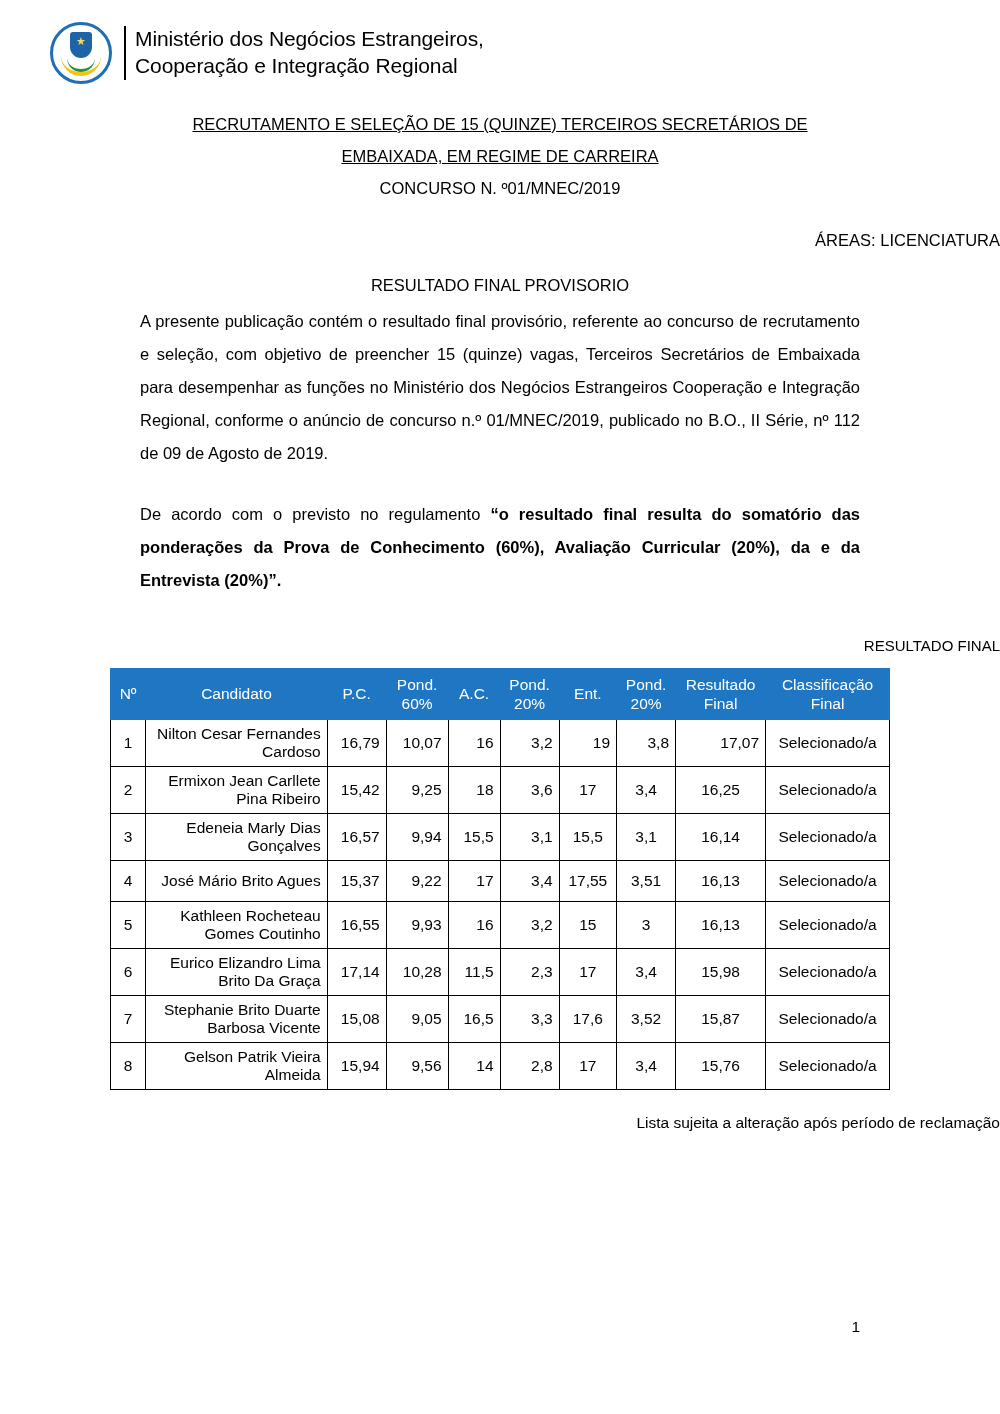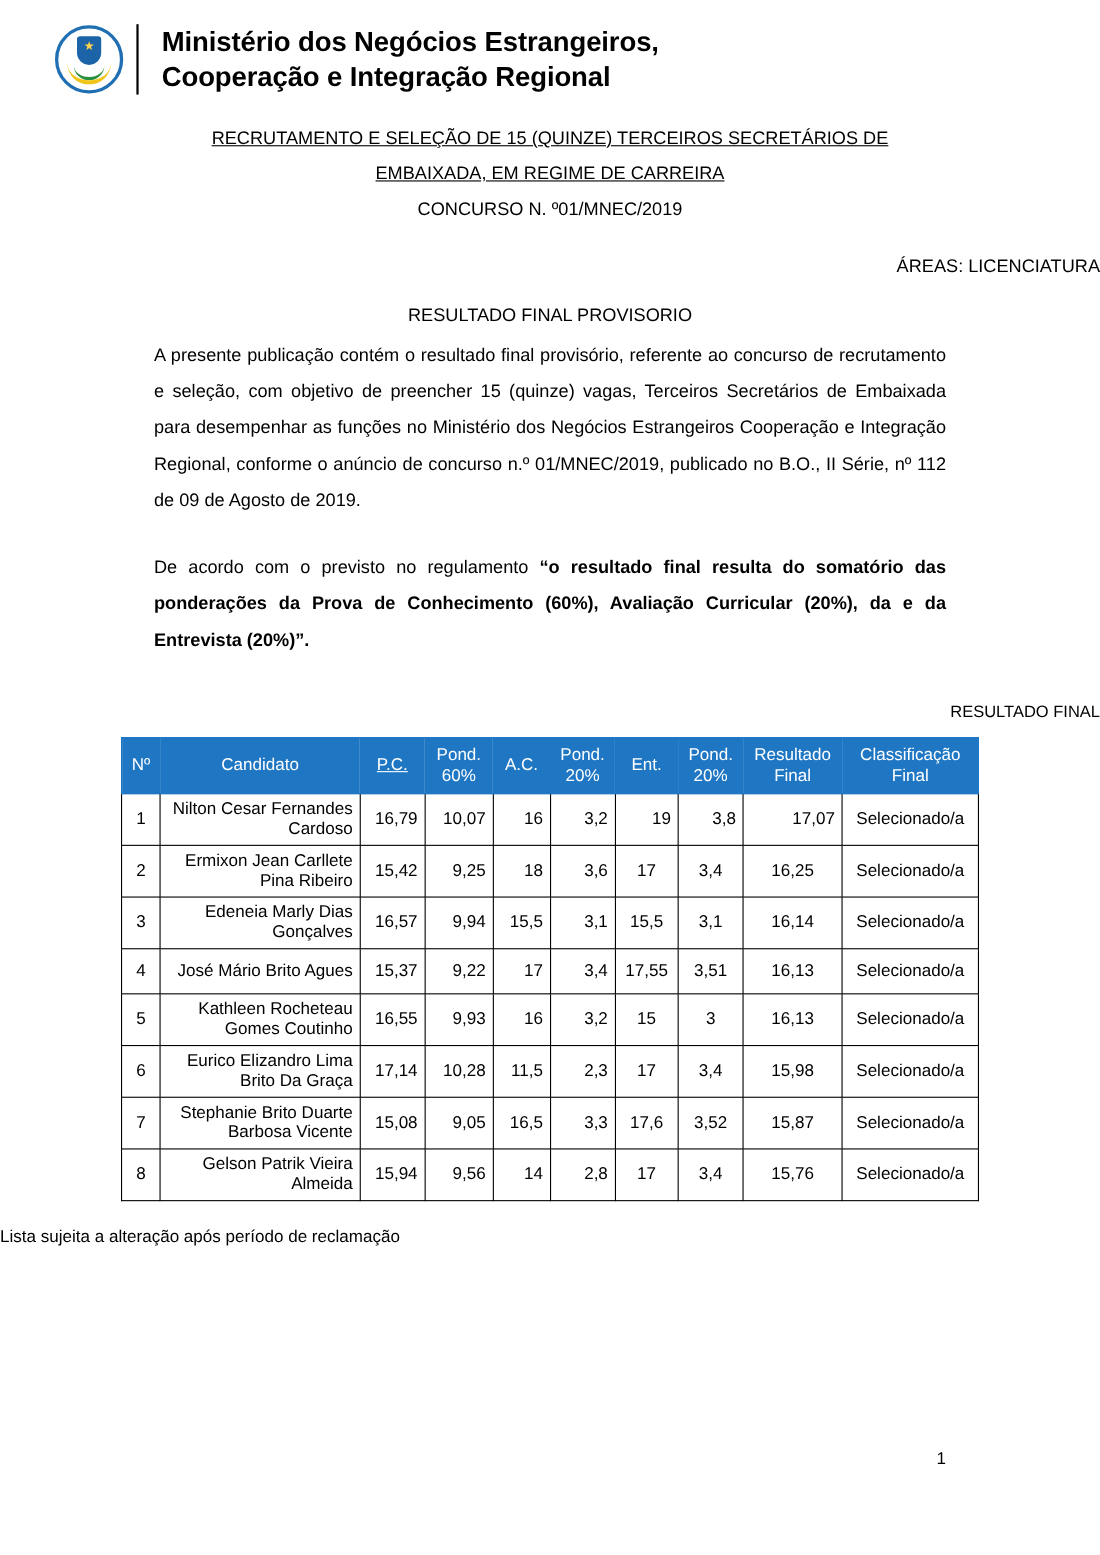--- a/index.html
+++ b/index.html
@@ -73,26 +73,26 @@
     position: absolute;
     left: 50%;
     bottom: 9px;
     transform: translateX(-50%);
     width: 28px;
     height: 12px;
     border-bottom: 3px solid #2a8f3c;
     border-radius: 0 0 14px 14px;
   }
   .ministry-name {
-    font-size: 25px;
-    font-weight: bold;
+    font-size: 21px;
+    font-weight: normal;
     line-height: 1.28;
     letter-spacing: -0.1px;
     border-left: 2px solid #000;
-    padding-left: 21px;
+    padding-left: 9px;
     white-space: pre-line;
   }
 
   
   .title-block {
     margin-top: 24px;
     text-align: center;
     font-size: 16.5px;
     line-height: 1.95;
   }
@@ -158,32 +158,32 @@
     height: 30px;
   }
   td.c-num { text-align: center; width: 38px; }
   td.c-name { text-align: right; padding-left: 10px; }
   td.c-val { text-align: right; }
   td.c-val-b { text-align: center; vertical-align: bottom; }
   td.c-class { text-align: center; vertical-align: top; padding-top: 4px; }
 
   th.h-num { width: 38px; }
   th.h-name { width: 330px; }
-  th.h-pc { width: 62px; text-decoration: underline; }
+  th.h-pc { width: 62px; }
   th.h-p60 { width: 70px; }
   th.h-ac { width: 58px; }
   th.h-p20 { width: 66px; }
   th.h-ent { width: 58px; }
   th.h-p20b { width: 66px; }
   th.h-res { width: 100px; }
   th.h-class { width: 136px; }
 
   .footer-note {
     margin-top: 24px;
-    text-align: left;
+    text-align: right;
     font-size: 15.5px;
   }
   .page-number {
     position: absolute;
     right: 140px;
     bottom: 78px;
     font-size: 15.5px;
   }
 </style>
 </head>

